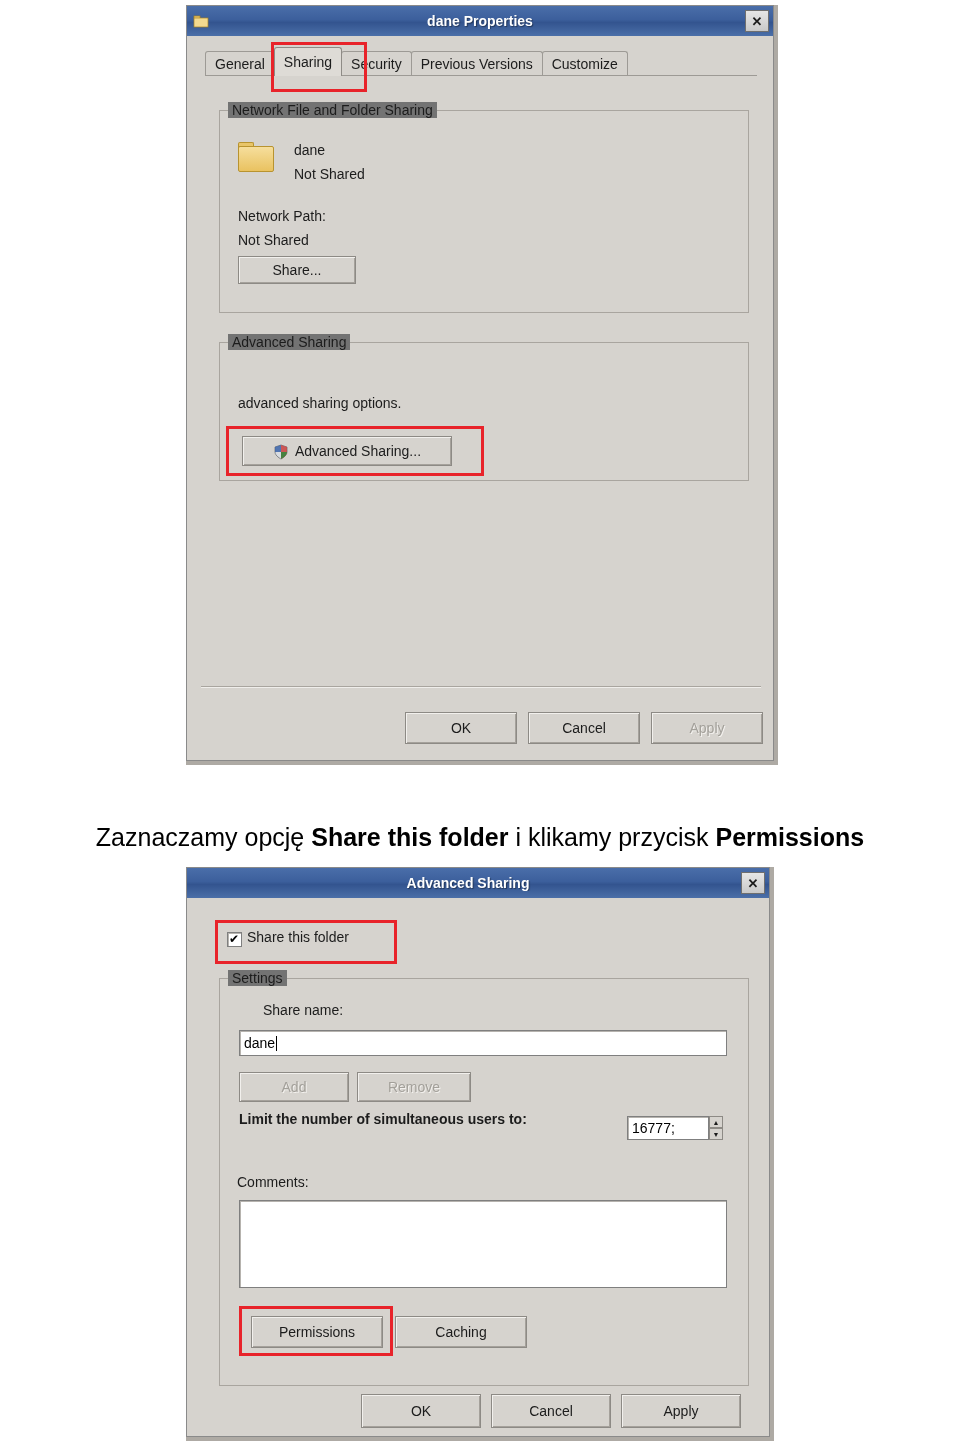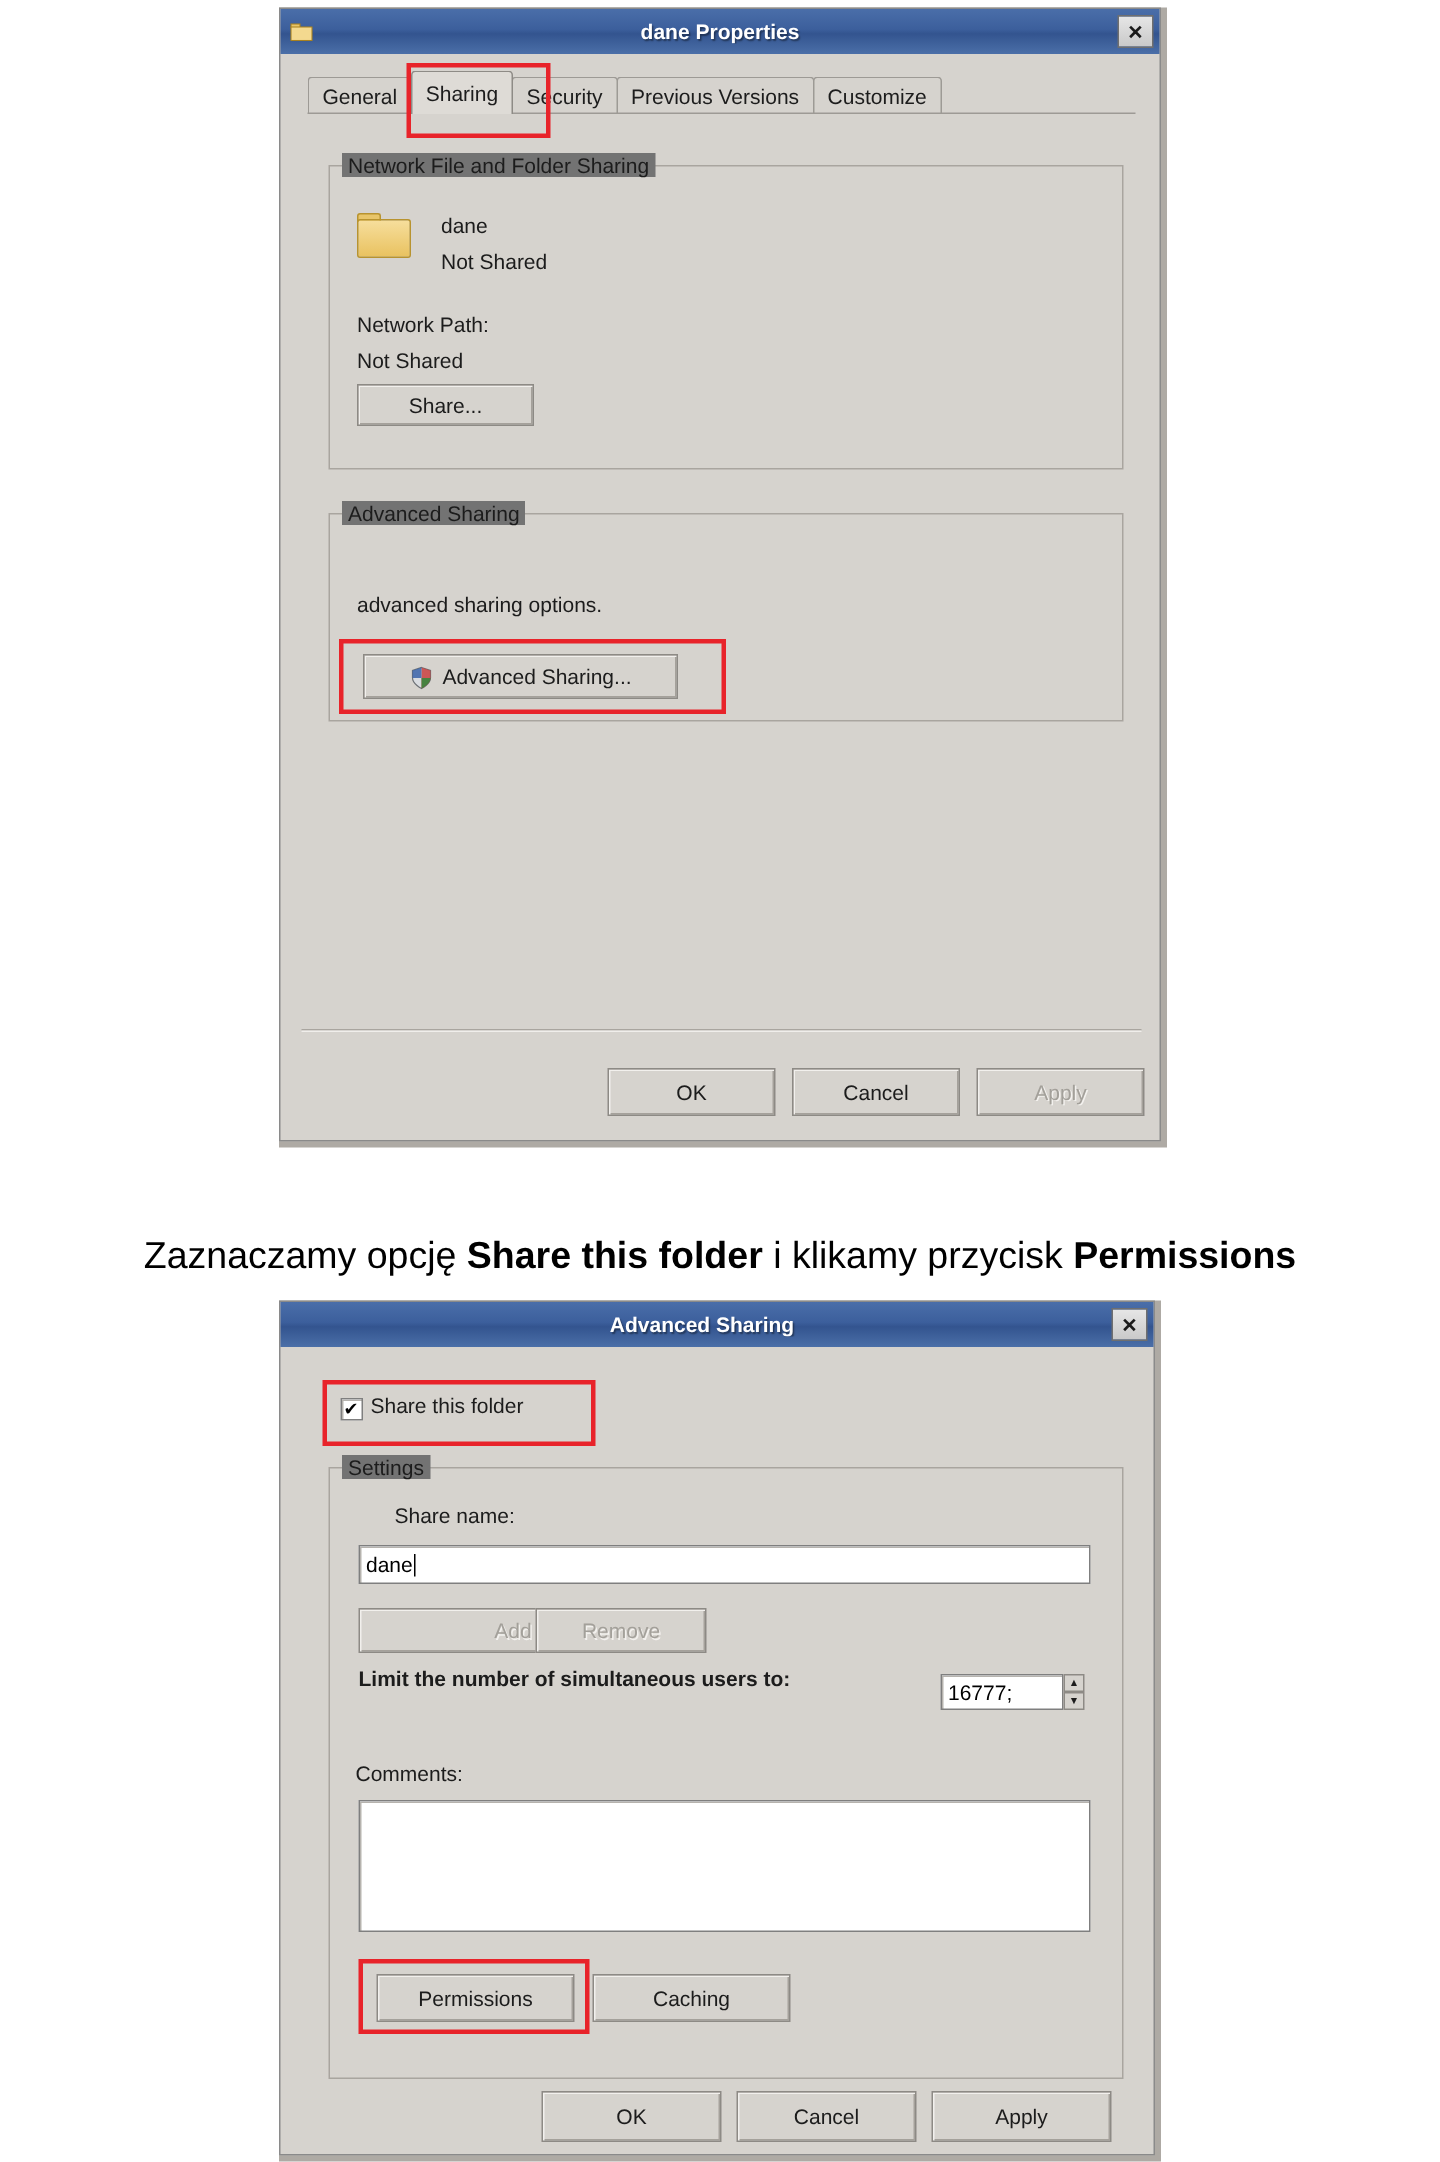--- a/index.html
+++ b/index.html
@@ -194,21 +194,21 @@
       <span class="legend">Settings</span>
     </div>
 
     <div class="lbl" style="left:48px;top:100px;margin-left:24px;">Share name:</div>
 
     <div class="tbox" style="left:48px;top:128px;width:488px;height:26px;">
       <span>dane</span>
         <span style="display:inline-block;width:1px;height:15px;background:#000;margin-left:1px;"></span>
     </div>
 
-    <div class="btn disabled" style="left:48px;top:170px;width:108px;height:28px;padding-left:48px;">
+    <div class="btn disabled" style="left:48px;top:170px;width:108px;height:28px;">
       <span>Add</span>
     </div>
     <div class="btn disabled" style="left:166px;top:170px;width:112px;height:28px;">
       <span>Remove</span>
     </div>
 
     <div class="lbl" style="left:48px;top:209px;font-weight:bold;">Limit the number of simultaneous users to:</div>
 
     <div class="tbox" style="left:436px;top:214px;width:82px;height:24px;">
       <span>16777;</span>

